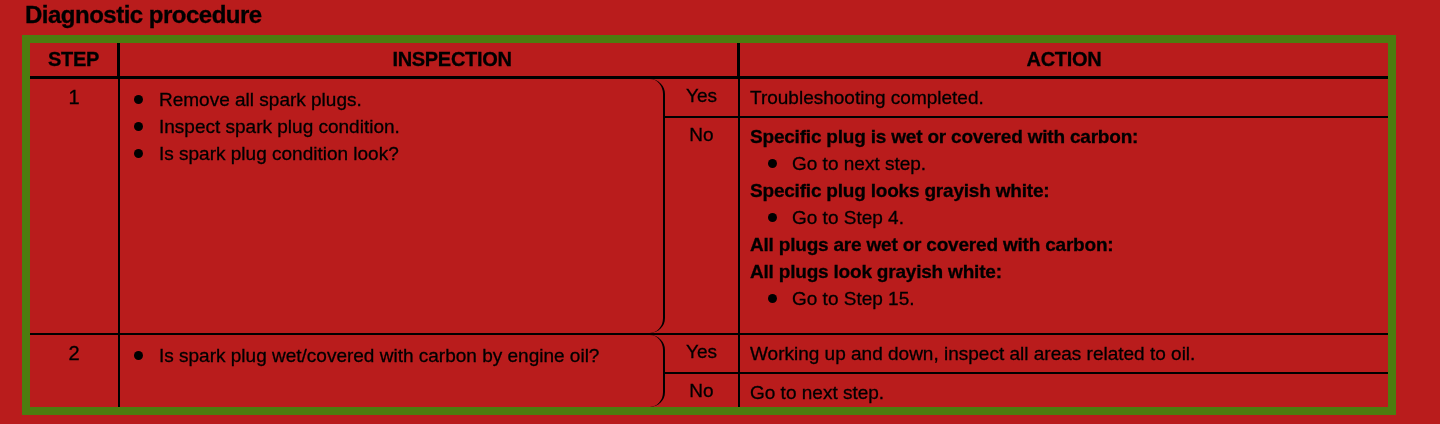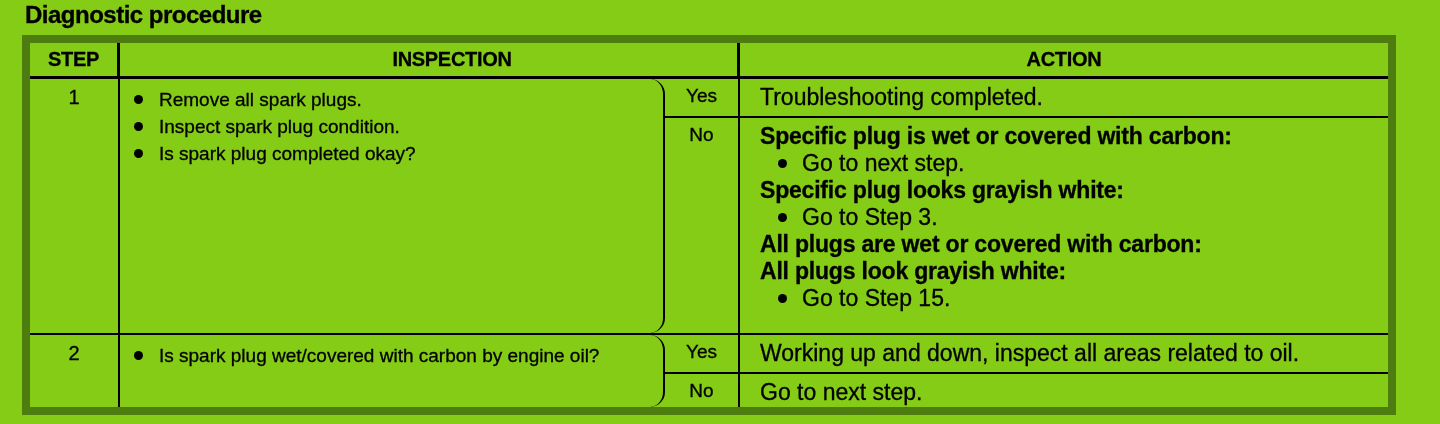--- a/index.html
+++ b/index.html
@@ -5,21 +5,21 @@
   * { margin:0; padding:0; box-sizing:border-box; }
   html,body { background:#ffffff; }
   body {
     width:1440px; height:424px;
     font-family:"Liberation Sans", sans-serif;
     color:#000;
     position:relative;
     overflow:hidden;
     -webkit-text-stroke:0.3px #000;
   }
-  .page { position:absolute; inset:0; background:#84cc16; }
+  .page { position:absolute; inset:0; background:#b91c1c; }
 
   .doc-title {
     position:absolute; left:25px; top:1px;
     font-size:24px; font-weight:bold; letter-spacing:-0.5px;
   }
 
   .diag-table {
     position:absolute; left:22px; top:35px;
     width:1374px;
     border:8px solid #4d7c0f;
@@ -48,22 +48,22 @@
     padding:7px 10px 6px 12px; font-size:19px; line-height:27px;border-radius:15px;
   }
   .branches { flex:1; display:flex; flex-direction:column; }
   .branch { display:flex; }
   .branch + .branch { border-top:2px solid #000; }
   .c-answer {
     width:75px; border-right:2px solid #000;
     text-align:center; font-size:19px; padding-top:6px;
   }
   .c-action {
-    flex:1; padding:5px 12px 4px 20px;
-    font-size:23px; line-height:27px;
+    flex:1; padding:5px 12px 4px 10px;
+    font-size:19px; line-height:27px;
   }
   .r-h37 { height:37px;border-radius:18px; }
   .r-h35 { height:35px; }
   .r1-no { min-height:217px; }
 
   .bullet-line { display:flex; align-items:flex-start; }
   .dot {
     width:9px; height:9px; border-radius:50%; background:#000;
     flex:0 0 9px; margin:9px 16px 0 2px;
   }
@@ -94,21 +94,21 @@
         <div class="bullet-line">
           <span class="dot"></span>
           <span>Remove all spark plugs.</span>
         </div>
         <div class="bullet-line">
           <span class="dot"></span>
           <span>Inspect spark plug condition.</span>
         </div>
         <div class="bullet-line">
           <span class="dot"></span>
-          <span>Is spark plug completed okay?</span>
+          <span>Is spark plug condition look?</span>
         </div>
       </div>
       <div class="branches">
 
         <div class="branch r-h37">
           <div class="c-answer">Yes</div>
           <div class="c-action">
             <div>Troubleshooting completed.</div>
           </div>
         </div>
@@ -117,21 +117,21 @@
           <div class="c-answer">No</div>
           <div class="c-action">
             <div class="bold-line">Specific plug is wet or covered with carbon:</div>
             <div class="bullet-line">
               <span class="dot"></span>
               <span>Go to next step.</span>
             </div>
             <div class="bold-line">Specific plug looks grayish white:</div>
             <div class="bullet-line">
               <span class="dot"></span>
-              <span>Go to Step 3.</span>
+              <span>Go to Step 4.</span>
             </div>
             <div class="bold-line">All plugs are wet or covered with carbon:</div>
             <div class="bold-line">All plugs look grayish white:</div>
             <div class="bullet-line">
               <span class="dot"></span>
               <span>Go to Step 15.</span>
             </div>
           </div>
         </div>
 

